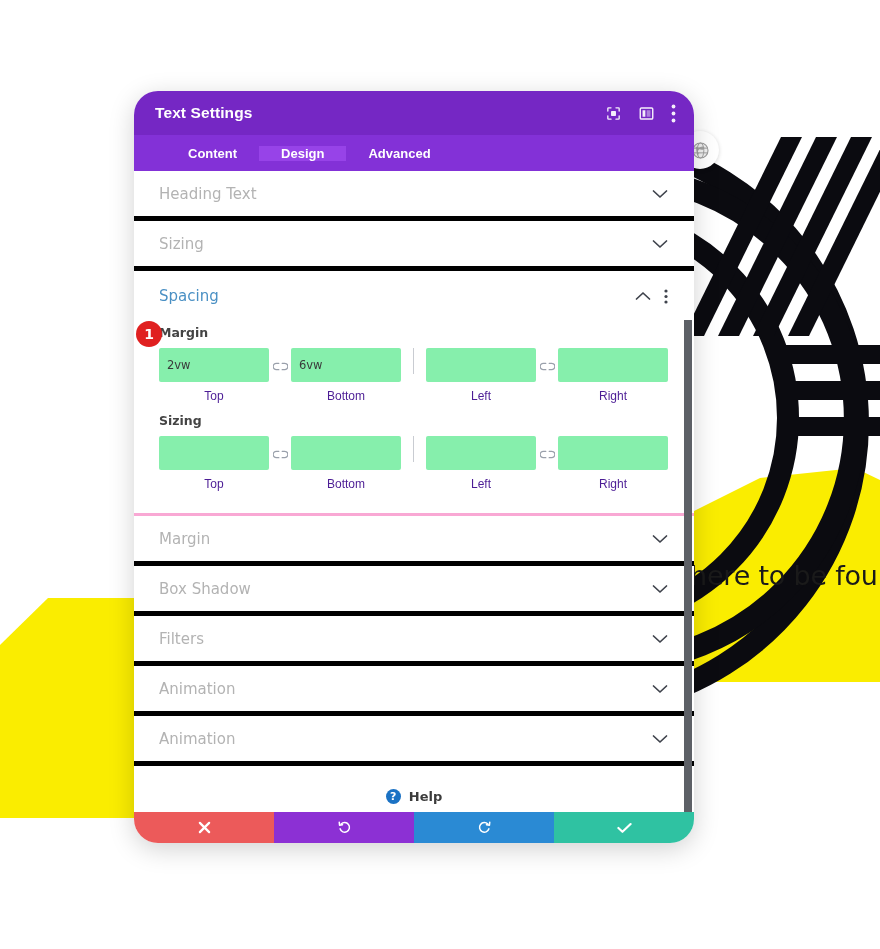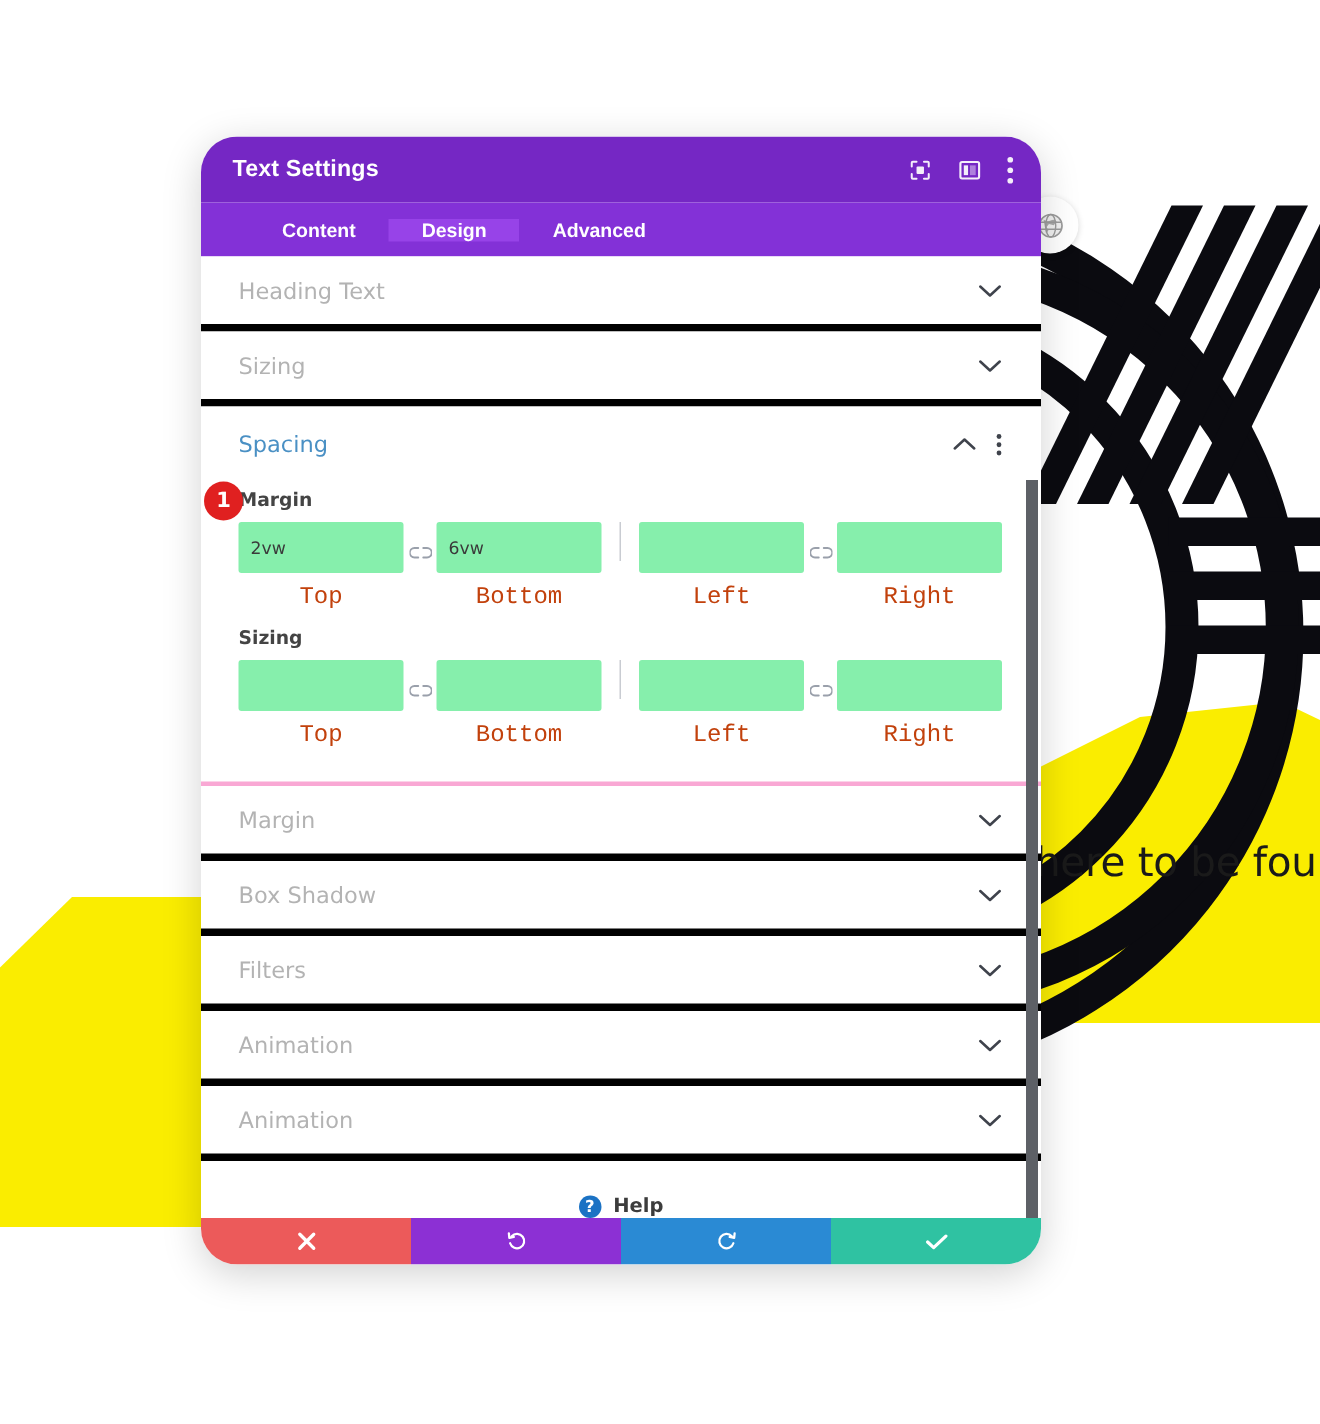--- a/index.html
+++ b/index.html
@@ -158,23 +158,23 @@
     border: none;
     border-radius: 2px;
     font-size: 11.5px;
     color: #3a3a3a;
     padding: 17px 8px;
     font-family: "DejaVu Sans", sans-serif;
     outline: none;
   }
   .fld-cap {
     margin-top: 7px;
-    font-size: 16px;
-    color: #c2410c;
-    font-family: Liberation Mono, monospace;
+    font-size: 12px;
+    color: #4c1d95;
+    font-family: Liberation Sans, sans-serif;
   }
   .link-icon {
     flex: 0 0 auto;
     width: 22px;
     display: flex; align-items: center; justify-content: center;
     color: #9aa0ab;
     cursor: pointer;
     padding-bottom: 19px;
   }
 

